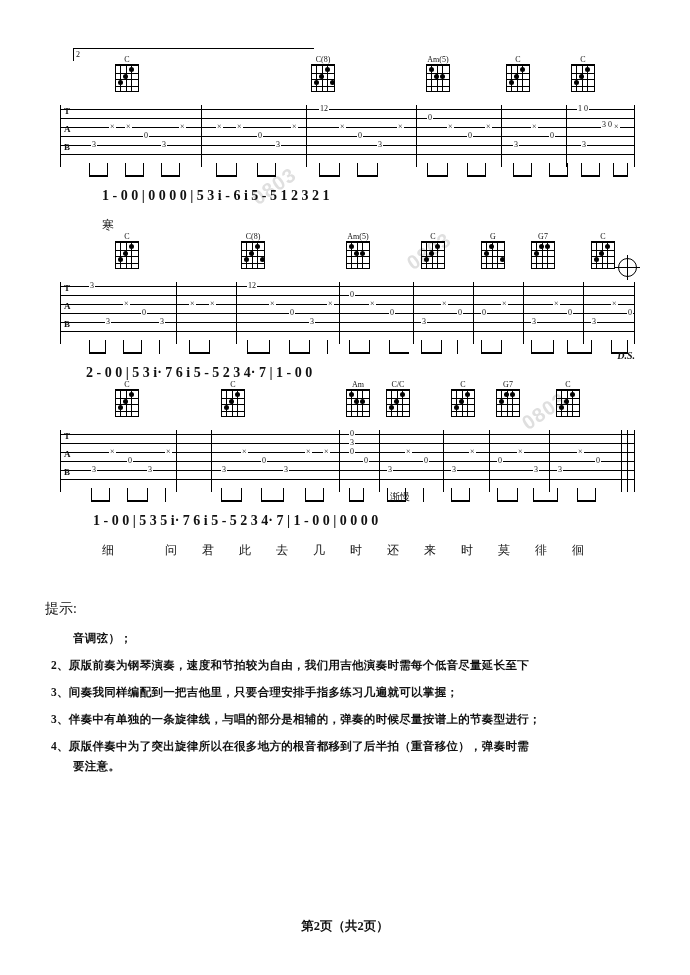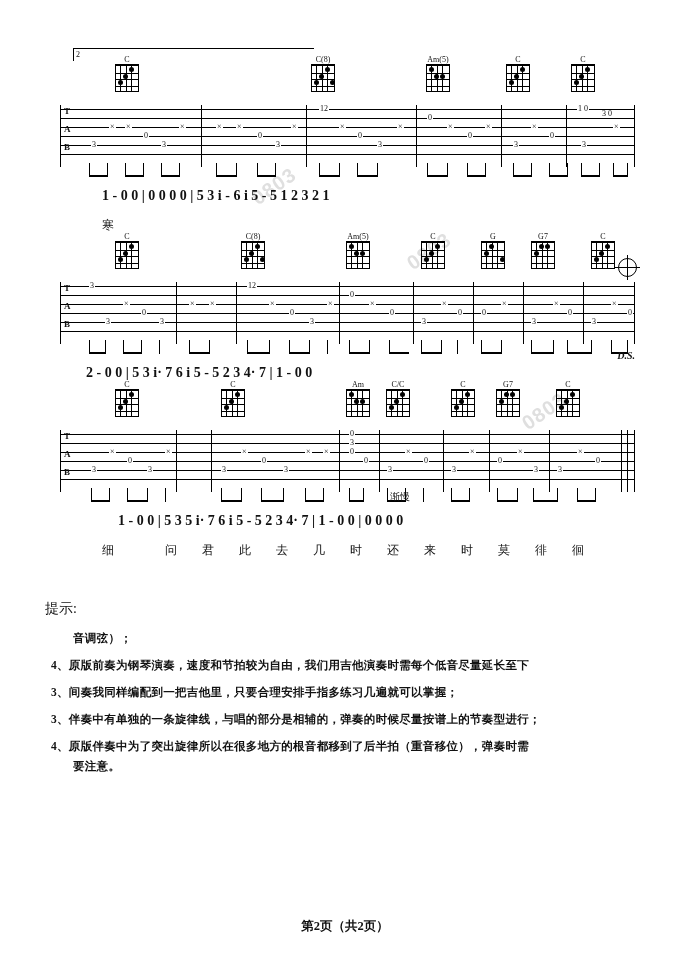--- a/index.html
+++ b/index.html
@@ -415,21 +415,21 @@
       <span class="num" style="left:366px; top:9px">0</span>
       <span class="xmark" style="left:386px; top:18px">×</span>
       <span class="num" style="left:406px; top:27px">0</span>
       <span class="xmark" style="left:424px; top:18px">×</span>
 
       <span class="num" style="left:452px; top:36px">3</span>
       <span class="xmark" style="left:470px; top:18px">×</span>
       <span class="num" style="left:488px; top:27px">0</span>
 
       <span class="num" style="left:516px; top:0px">1 0</span>
-      <span class="num" style="left:540px; top:5px">3 0</span>
+      <span class="num" style="left:540px; top:16px">3 0</span>
       <span class="num" style="left:520px; top:36px">3</span>
       <span class="xmark" style="left:552px; top:18px">×</span>
 
       <div class="stems">
         <span class="stem" style="left:28px"></span>
           <span class="stem" style="left:46px"></span>
         <span class="beam" style="left:28px; width:18px"></span>
         <span class="stem" style="left:64px"></span>
           <span class="stem" style="left:82px"></span>
         <span class="beam" style="left:64px; width:18px"></span>
@@ -878,35 +878,35 @@
         <span class="stem" style="left:496px"></span>
           <span class="stem" style="left:516px"></span>
         <span class="beam" style="left:516px; width:18px"></span>
         <span class="stem" style="left:534px"></span>
       </div>
     </div>
 
     <span class="annot" style="left:330px; top:110px;">渐慢</span>
 
     <div class="jianpu">
-      <span class="j" style="left:58px">1 - 0 0 | 5 3 5 i· 7 6 i 5 - 5 2 3 4· 7 | 1 - 0 0 | 0 0 0 0</span>
+      <span class="j" style="left:33px">1 - 0 0 | 5 3 5 i· 7 6 i 5 - 5 2 3 4· 7 | 1 - 0 0 | 0 0 0 0</span>
     </div>
     <div class="lyrics">
       <span class="l" style="left:42px">细</span>
       <span class="l" style="left:105px; letter-spacing:11px;">问 君 此 去 几 时 还   来 时 莫 徘 徊</span>
     </div>
   </div>
 
   <div class="tips">
     <div class="tips-title">提示:</div>
     <div class="tip">
       <span class="cont">音调弦）；</span>
     </div>
     <div class="tip">
-      <span>4、原版前奏为钢琴演奏，速度和节拍较为自由，我们用吉他演奏时需每个低音尽量延长至下</span>
+      <span>2、原版前奏为钢琴演奏，速度和节拍较为自由，我们用吉他演奏时需每个低音尽量延长至下</span>
     </div>
     <div class="tip">
       <span>3、间奏我同样编配到一把吉他里，只要合理安排手指多练习几遍就可以掌握；</span>
     </div>
     <div class="tip">
       <span>3、伴奏中有单独的一条旋律线，与唱的部分是相辅的，弹奏的时候尽量按谱上的节奏型进行；</span>
     </div>
     <div class="tip">
       <span>4、原版伴奏中为了突出旋律所以在很多地方的根音都移到了后半拍（重音移位），弹奏时需</span>
       <span class="cont">要注意。</span>

